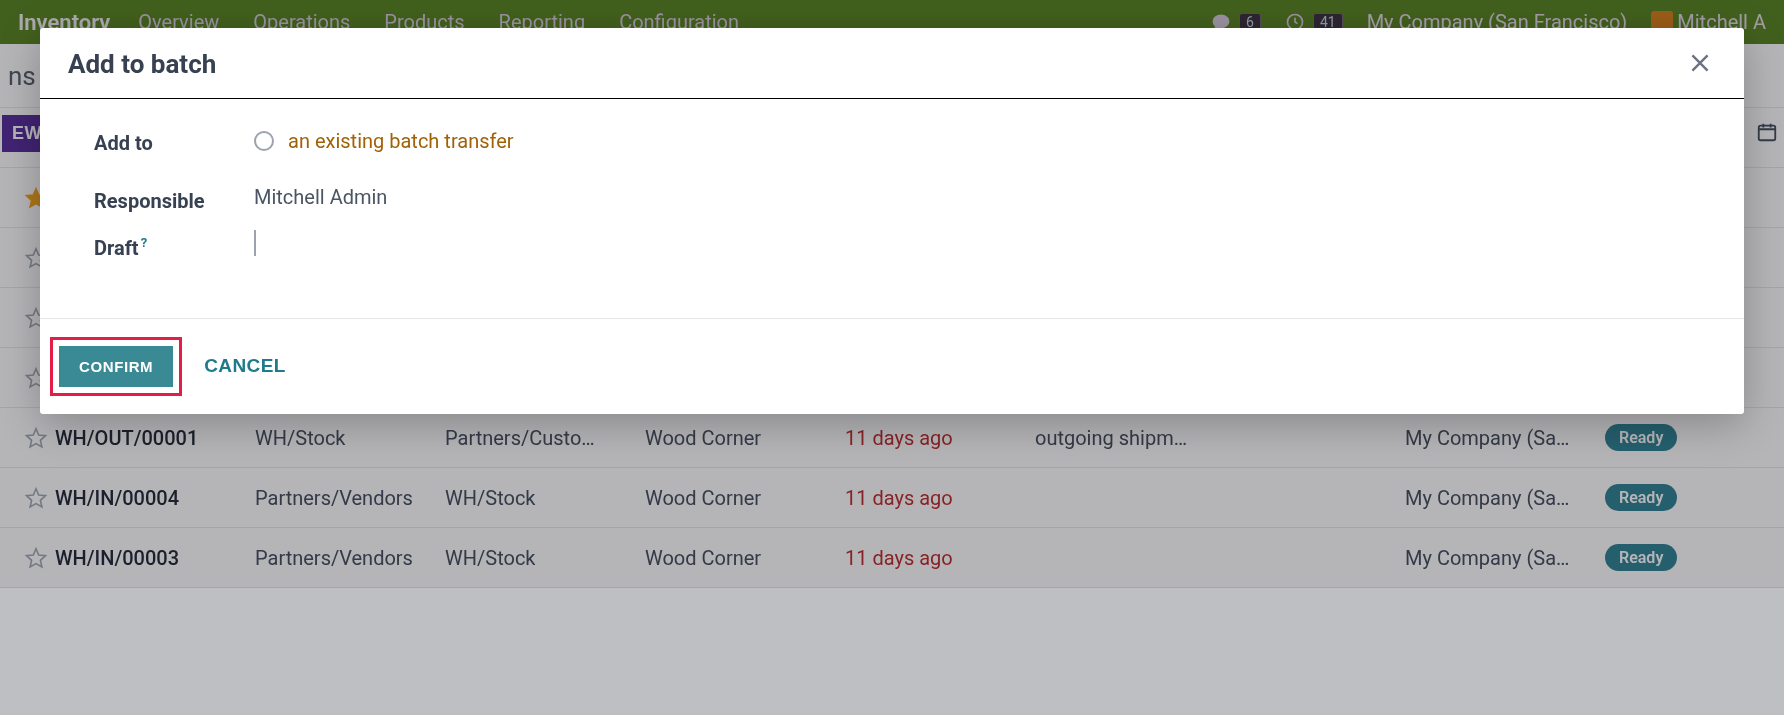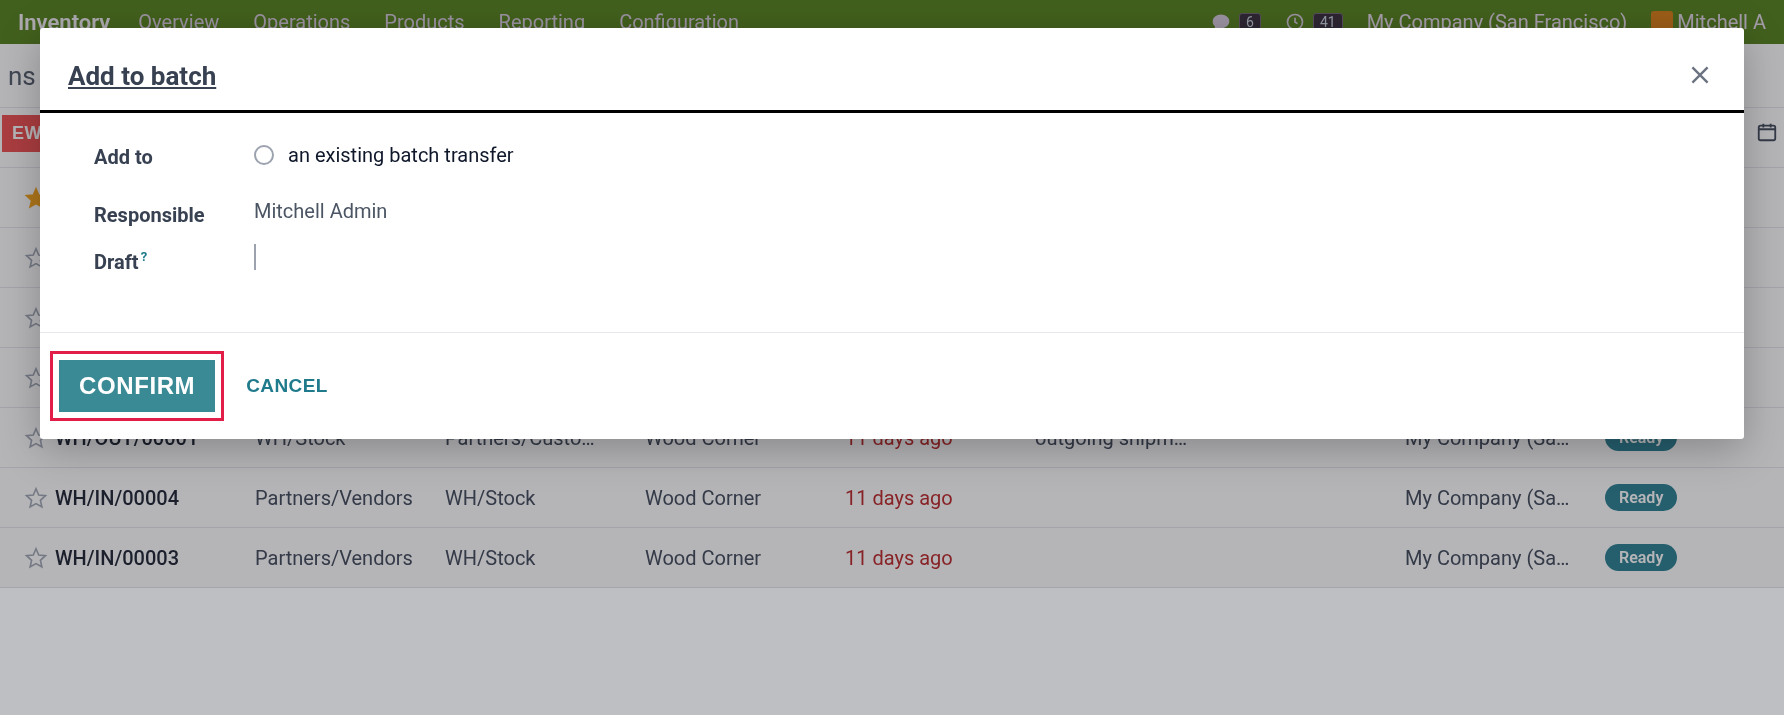--- a/index.html
+++ b/index.html
@@ -45,21 +45,21 @@
   display:flex;
   align-items:center;
   padding: 0 6px;
   font-size: 26px;
   color:#4b5563;
   overflow:hidden;
 }
 .subbar .title-frag { margin-left: 2px; }
 
 .new-btn-row { background:#fff; border-bottom:1px solid #e5e7eb; padding:4px 2px 12px; height:60px; display:flex; align-items:center; justify-content:space-between;}
-.new-btn { background:#ef4444; color:#fff; border:none; padding:8px 10px; font-size:18px; font-weight:600; letter-spacing:0.5px;}
+.new-btn { background:#4c1d95; color:#fff; border:none; padding:8px 10px; font-size:18px; font-weight:600; letter-spacing:0.5px;}
 .cal-icon { width:22px; height:22px; color:#374151; margin-right:4px;}
 
 .list {
   background:#fff;
 }
 .row {
   display:flex;
   align-items:center;
   height:60px;
   border-bottom:1px solid #e5e7eb;
@@ -92,61 +92,60 @@
   right: 40px;
   background:#fff;
   border-radius:3px;
   box-shadow: 0 10px 40px rgba(0,0,0,.25);
 }
 
 .modal-header {
   display:flex;
   align-items:center;
   justify-content:space-between;
-  padding: 32px 28px 18px;
-  border-bottom:3px solid #000000;
-  text-decoration:underline;
+  padding: 20px 28px 18px;
+  border-bottom:1px solid #000000;
 }
 .modal-title { font-size:26px; font-weight:700; color:#374151;}
 .close-btn { background:none; border:none; cursor:pointer; color:#6b7280; width:32px; height:32px;}
 .close-btn svg { width:26px; height:26px; stroke:#6b7280; stroke-width:2.2;}
 
 .modal-body {
   padding: 28px 28px 40px;
 }
 .form-row { display:flex; align-items:flex-start; margin-bottom: 18px; font-size:20px;margin-left:26px;}
 .form-label { width: 160px; font-weight:700; color:#374151; padding-top:4px;}
 .form-value { flex:1; color:#4b5563; }
 .radio-opts { display:flex; flex-direction:column; gap:20px; margin-top:2px;}
 .radio-line { display:flex; align-items:center; gap:14px; }
 .radio { width:20px; height:20px; border:2px solid #9ca3af; border-radius:50%; display:flex; align-items:center; justify-content:center;}
 .radio.checked { border-color:#1f7a8c; }
 .radio.checked::after { content:""; width:10px; height:10px; background:#1f7a8c; border-radius:50%;}
-.radio-label { font-size:20px; color:#0f172a;}
+.radio-label { font-size:20px; color:#a16207;}
 .checkbox { width:20px; height:20px; border:1px solid #9ca3af; background:#fff;}
 .help { color:#1f7a8c; font-size:13px; vertical-align:super; margin-left:2px;}
 
 .modal-footer {
   border-top:1px solid #e5e7eb;
   padding: 18px 10px 18px 10px;
   display:flex;
   align-items:center;
   gap: 22px;
 }
 .confirm-wrap {
   border: 3px solid #e11d48;
   padding: 6px;
   display:inline-block;
 }
 .btn-confirm {
   background:#3a8a95;
   color:#fff;
   border:none;
   padding: 12px 20px;
-  font-size:24px;
+  font-size:15px;
   font-weight:600;
   letter-spacing:0.6px;
 }
 .btn-cancel {
   background:none;
   border:none;
   color:#1f7a8c;
   font-size:19px;
   font-weight:700;
   letter-spacing:0.4px;

